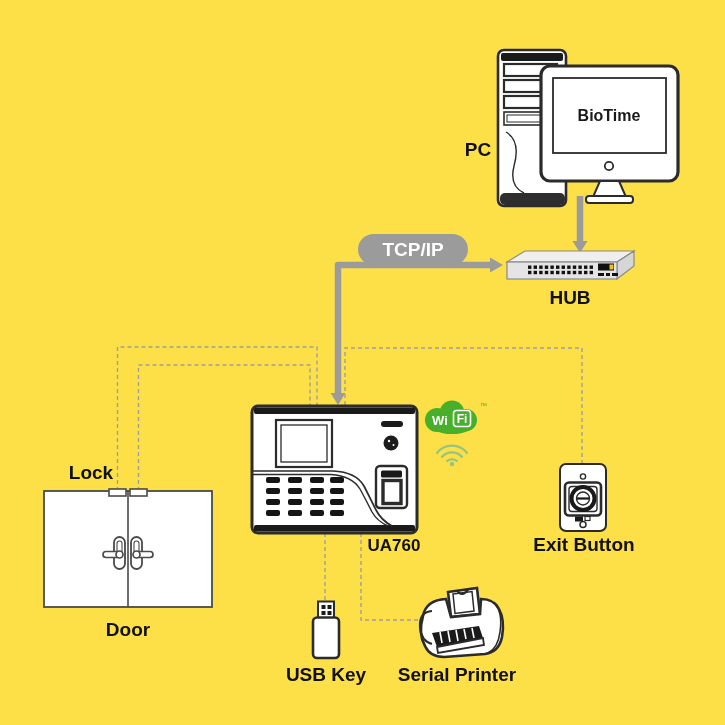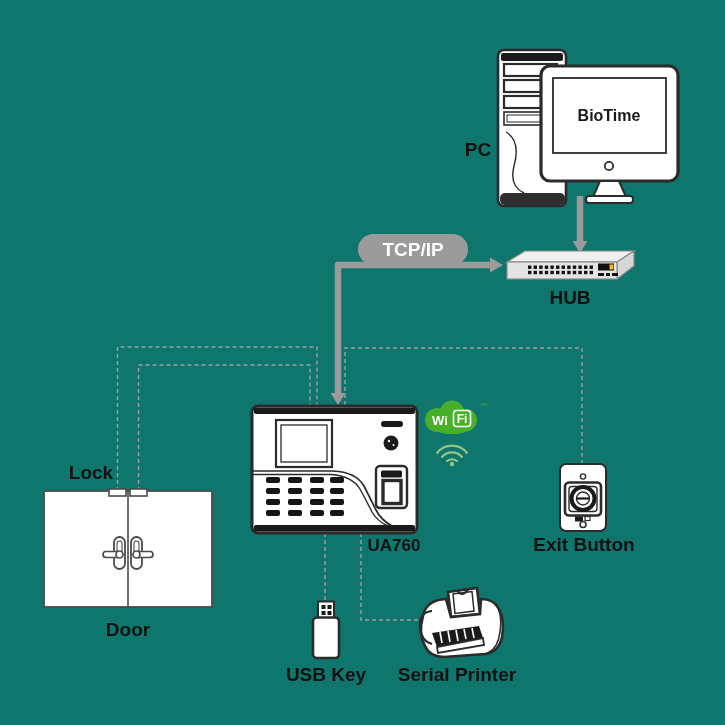--- a/index.html
+++ b/index.html
@@ -1,16 +1,16 @@
 <!DOCTYPE html>
 <html><head>
 <meta charset="utf-8">
 <style>
   html,body{margin:0;padding:0;background:#fff;}
-  .canvas{position:relative;width:725px;height:725px;background:#0f766e;overflow:hidden;}
+  .canvas{position:relative;width:725px;height:725px;background:#fde047;overflow:hidden;}
   svg{display:block;}
   svg text{font-family:"Liberation Sans",sans-serif;}
   .lbl{font-size:19px;font-weight:700;fill:#111;}
   .lbl-sm{font-size:17px;font-weight:700;fill:#111;}
   .lbl-bio{font-size:16px;font-weight:700;fill:#1a1a1a;}
   .pill{fill:#9b9b9b;}
   .pill-text{font-size:19px;font-weight:700;fill:#ffffff;}
   .conn{stroke:#9b9b9b;stroke-width:6.5;fill:none;stroke-linejoin:round;}
   .connfill{fill:#9b9b9b;stroke:none;}
   .dashed{stroke:#9f9f9f;stroke-width:1.4;stroke-dasharray:4 3;fill:none;}

